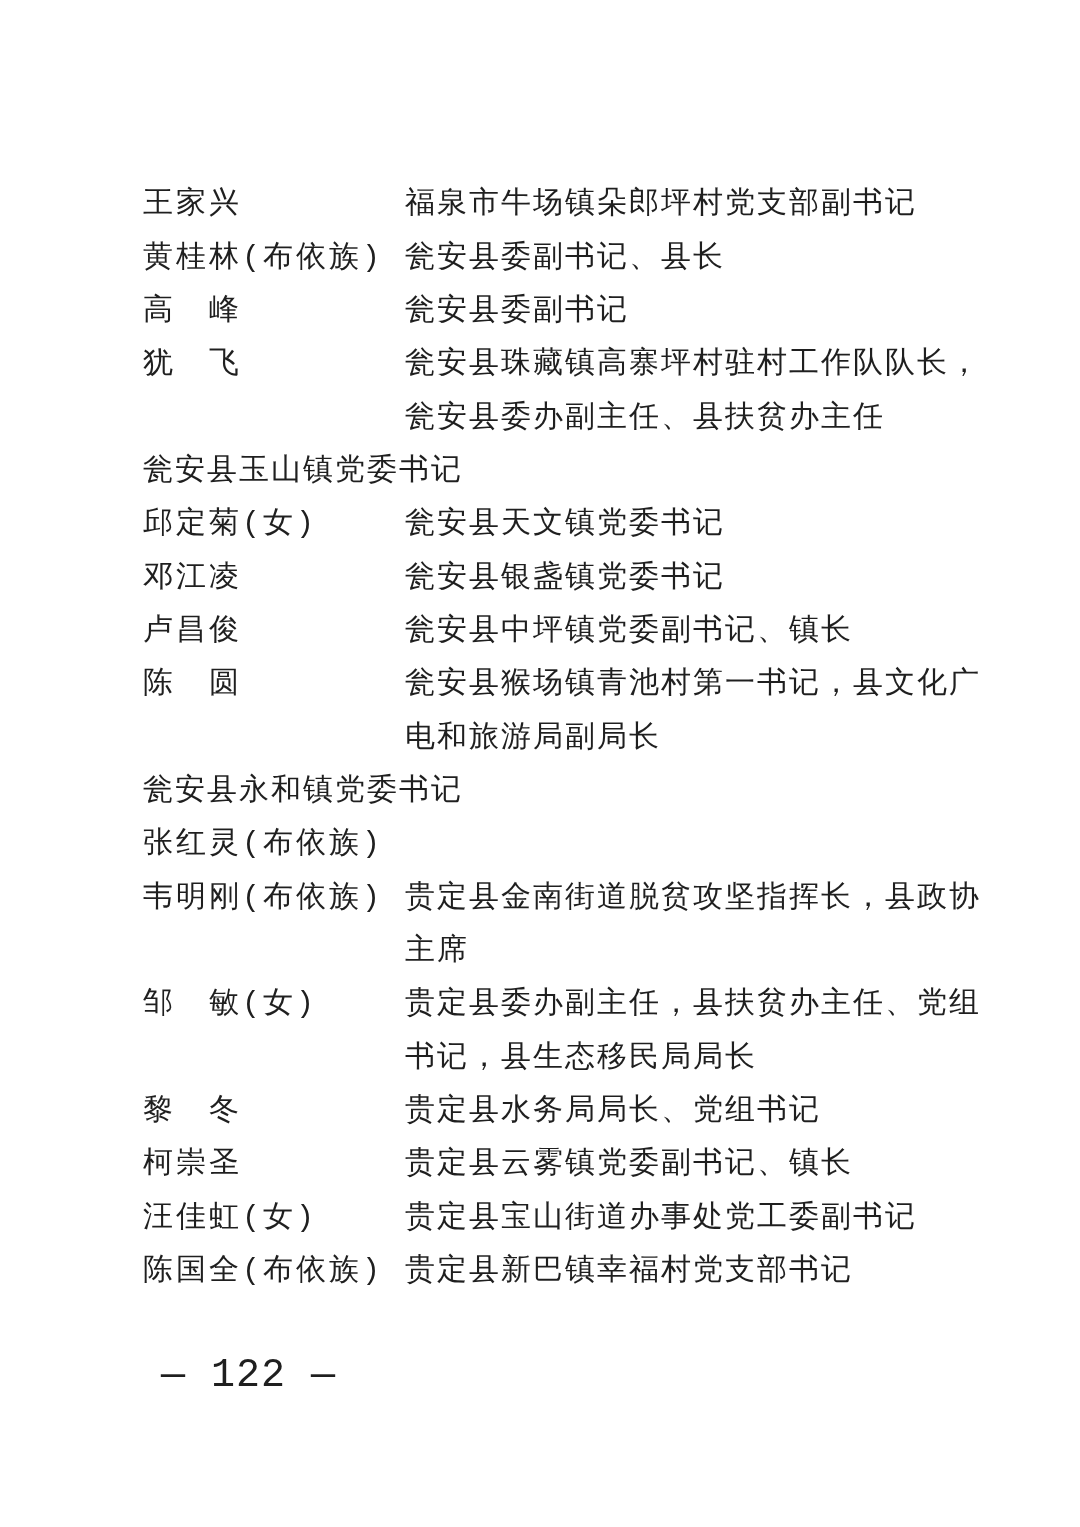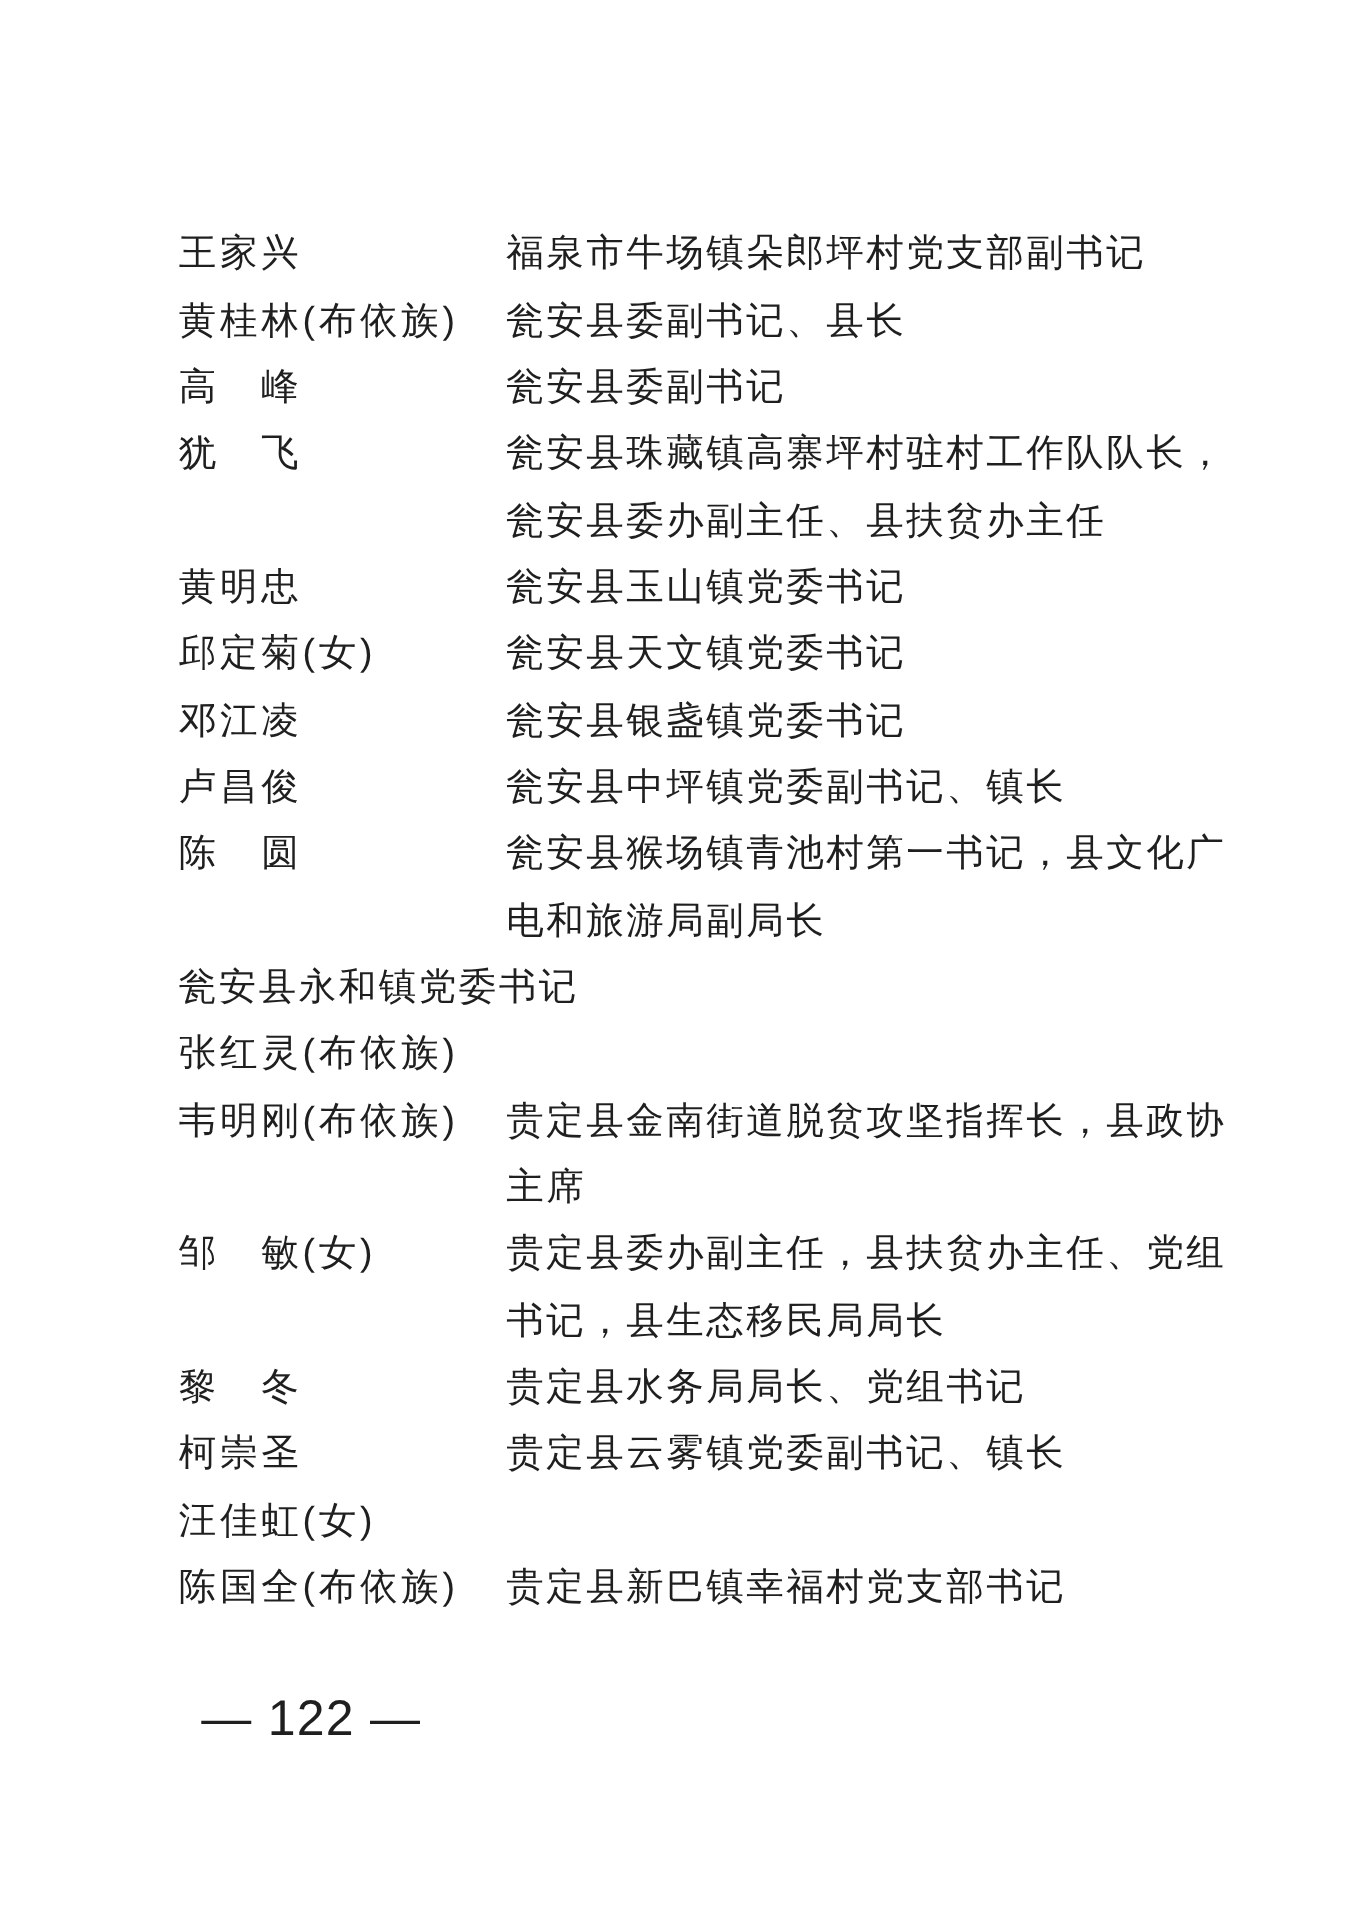--- a/index.html
+++ b/index.html
@@ -6,21 +6,21 @@
     margin: 0;
     padding: 0;
     background: #ffffff;
   }
   .page {
     position: relative;
     width: 1080px;
     height: 1527px;
     background: #ffffff;
     color: #1f1f1f;
-    font-family: Liberation Sans, sans-serif;
+    font-family: Liberation Mono, monospace;
     overflow: hidden;
   }
   .roster {
     position: absolute;
     left: 143px;
     top: 176px;
     width: 830px;
   }
   .row {
     display: flex;
@@ -75,21 +75,20 @@
     <div class="row">
       <div class="name">犹　飞</div>
       <div class="title">瓮安县珠藏镇高寨坪村驻村工作队队长，</div>
     </div>
     <div class="row">
       <div class="name"></div>
       <div class="title">瓮安县委办副主任、县扶贫办主任</div>
     </div>
 
     <div class="row">
-      <div class="name">黄明忠</div>
       <div class="title">瓮安县玉山镇党委书记</div>
     </div>
 
     <div class="row">
       <div class="name">邱定菊(女)</div>
       <div class="title">瓮安县天文镇党委书记</div>
     </div>
 
     <div class="row">
       <div class="name">邓江凌</div>
@@ -141,20 +140,21 @@
       <div class="title">贵定县水务局局长、党组书记</div>
     </div>
 
     <div class="row">
       <div class="name">柯崇圣</div>
       <div class="title">贵定县云雾镇党委副书记、镇长</div>
     </div>
 
     <div class="row">
       <div class="name">汪佳虹(女)</div>
+      <div class="title">贵定县宝山街道办事处党工委副书记</div>
     </div>
 
     <div class="row">
       <div class="name">陈国全(布依族)</div>
       <div class="title">贵定县新巴镇幸福村党支部书记</div>
     </div>
 
   </div>
 
   <div class="footer">— 122 —</div>

